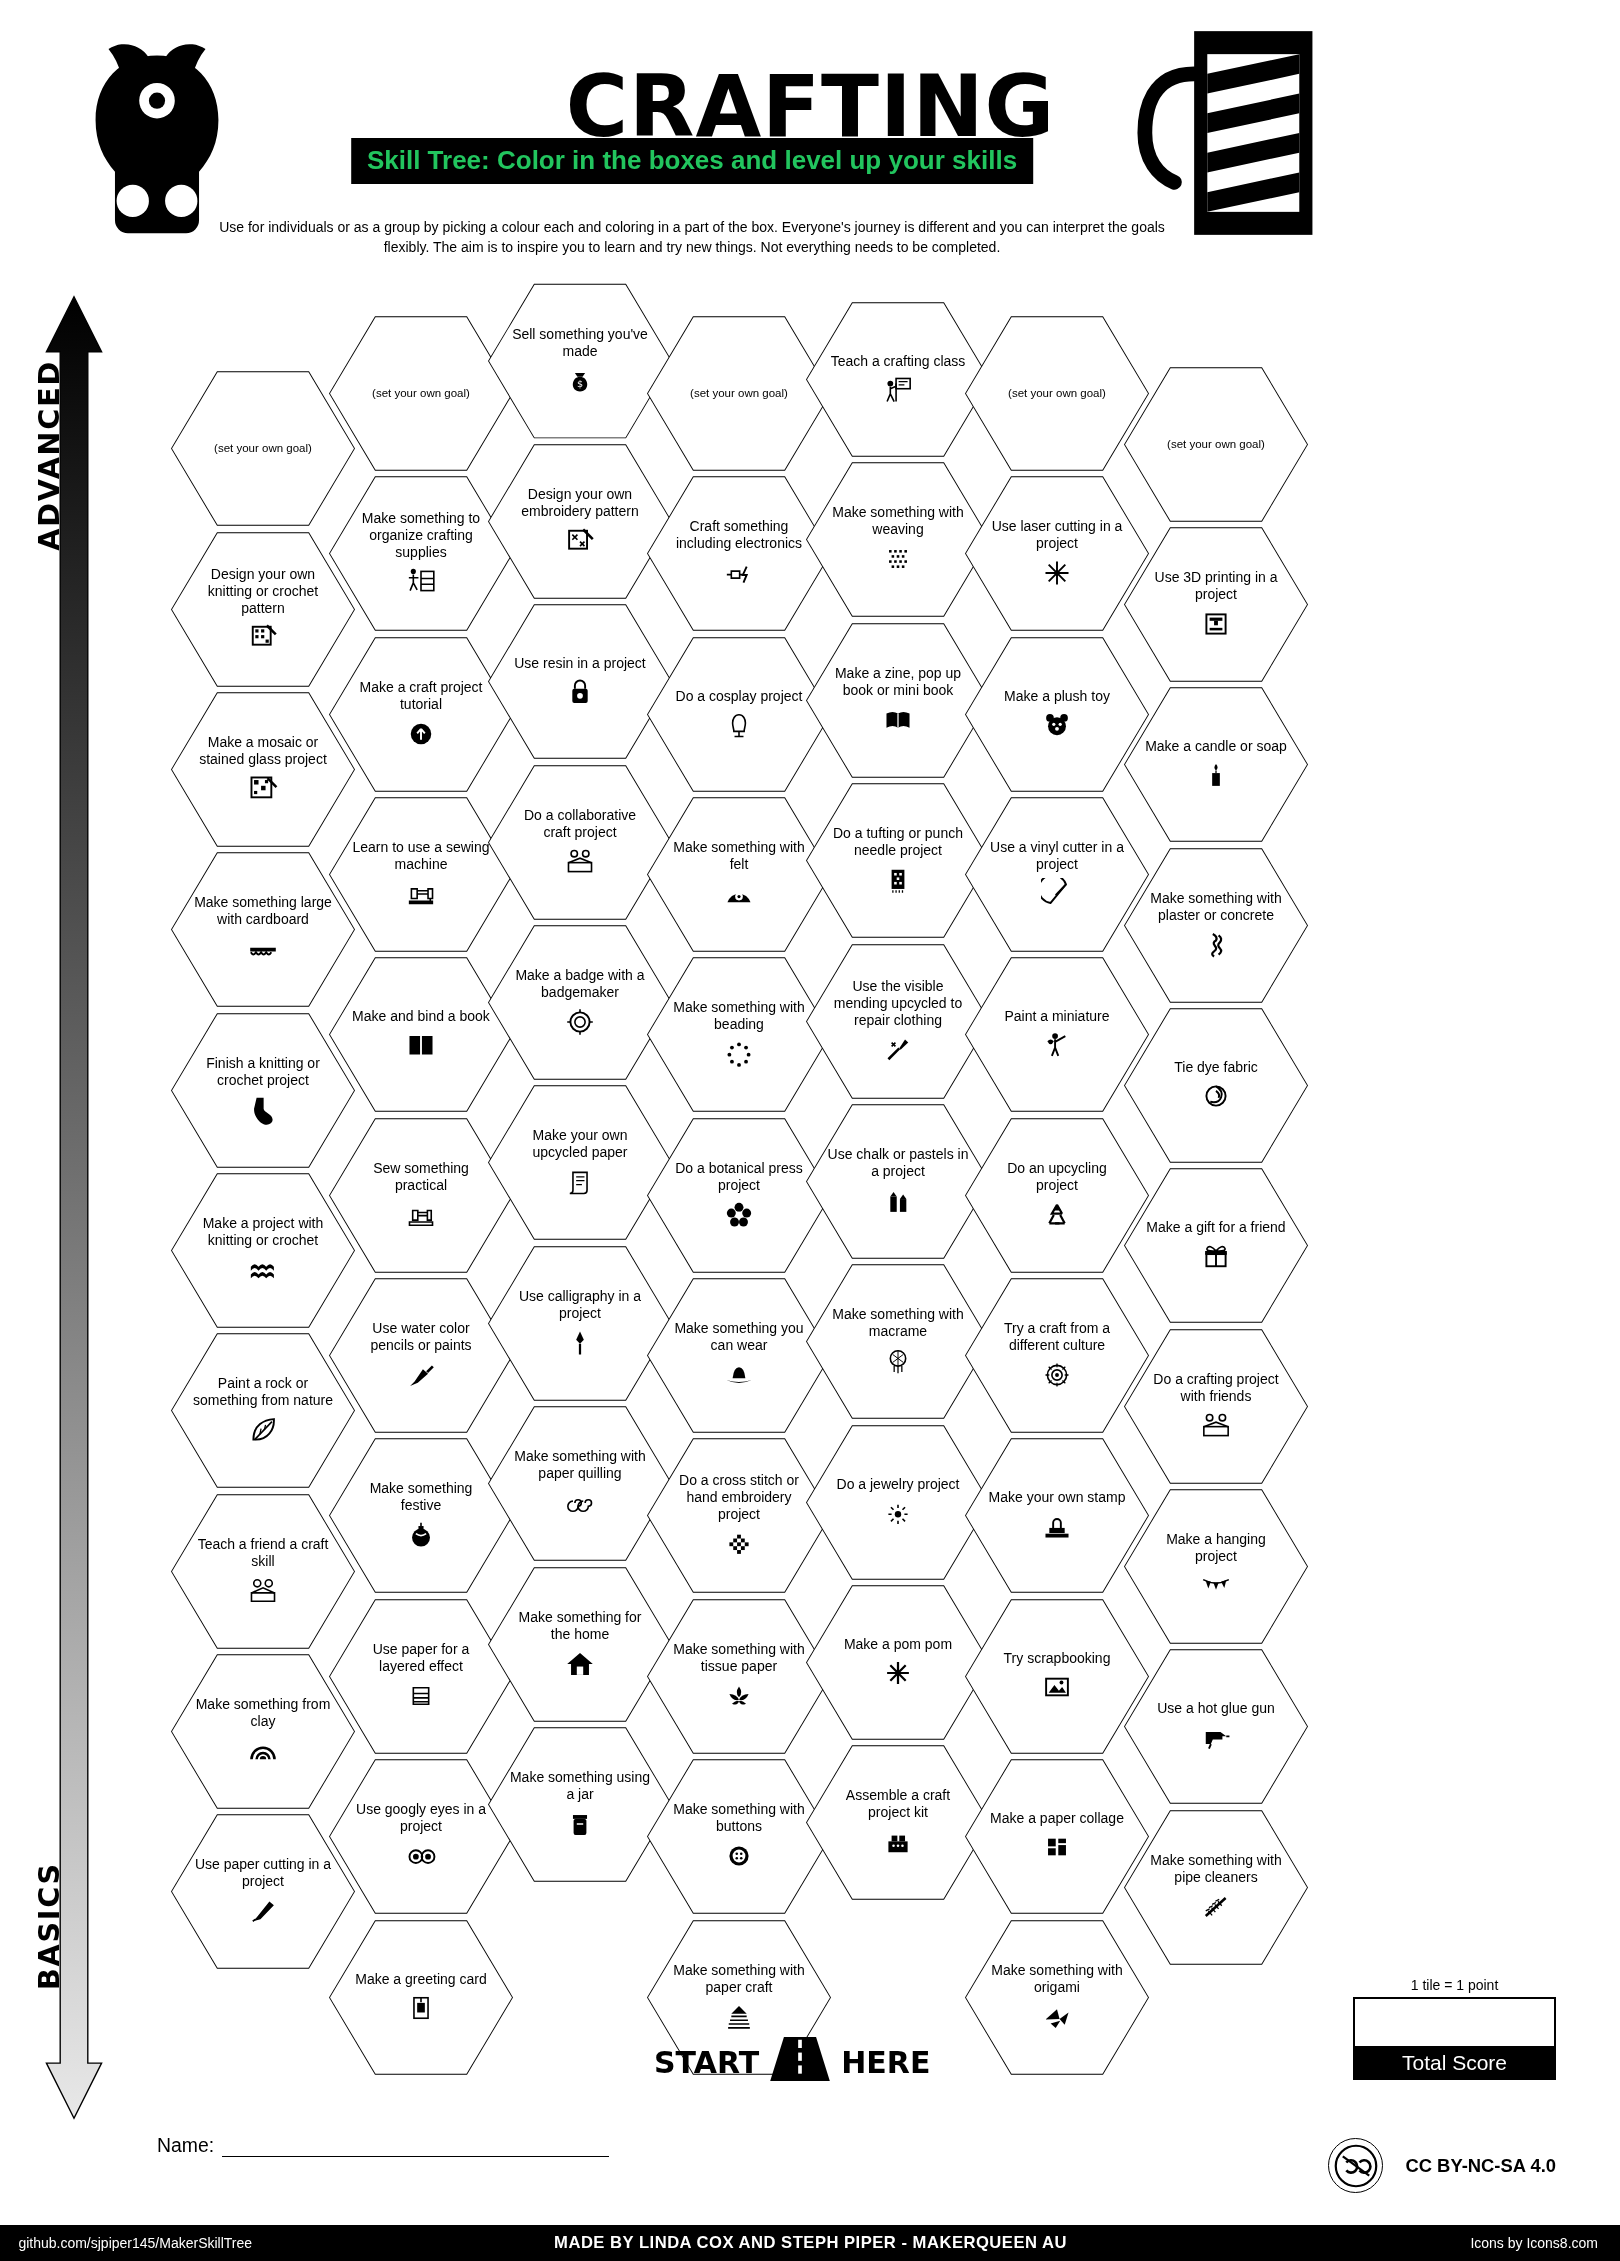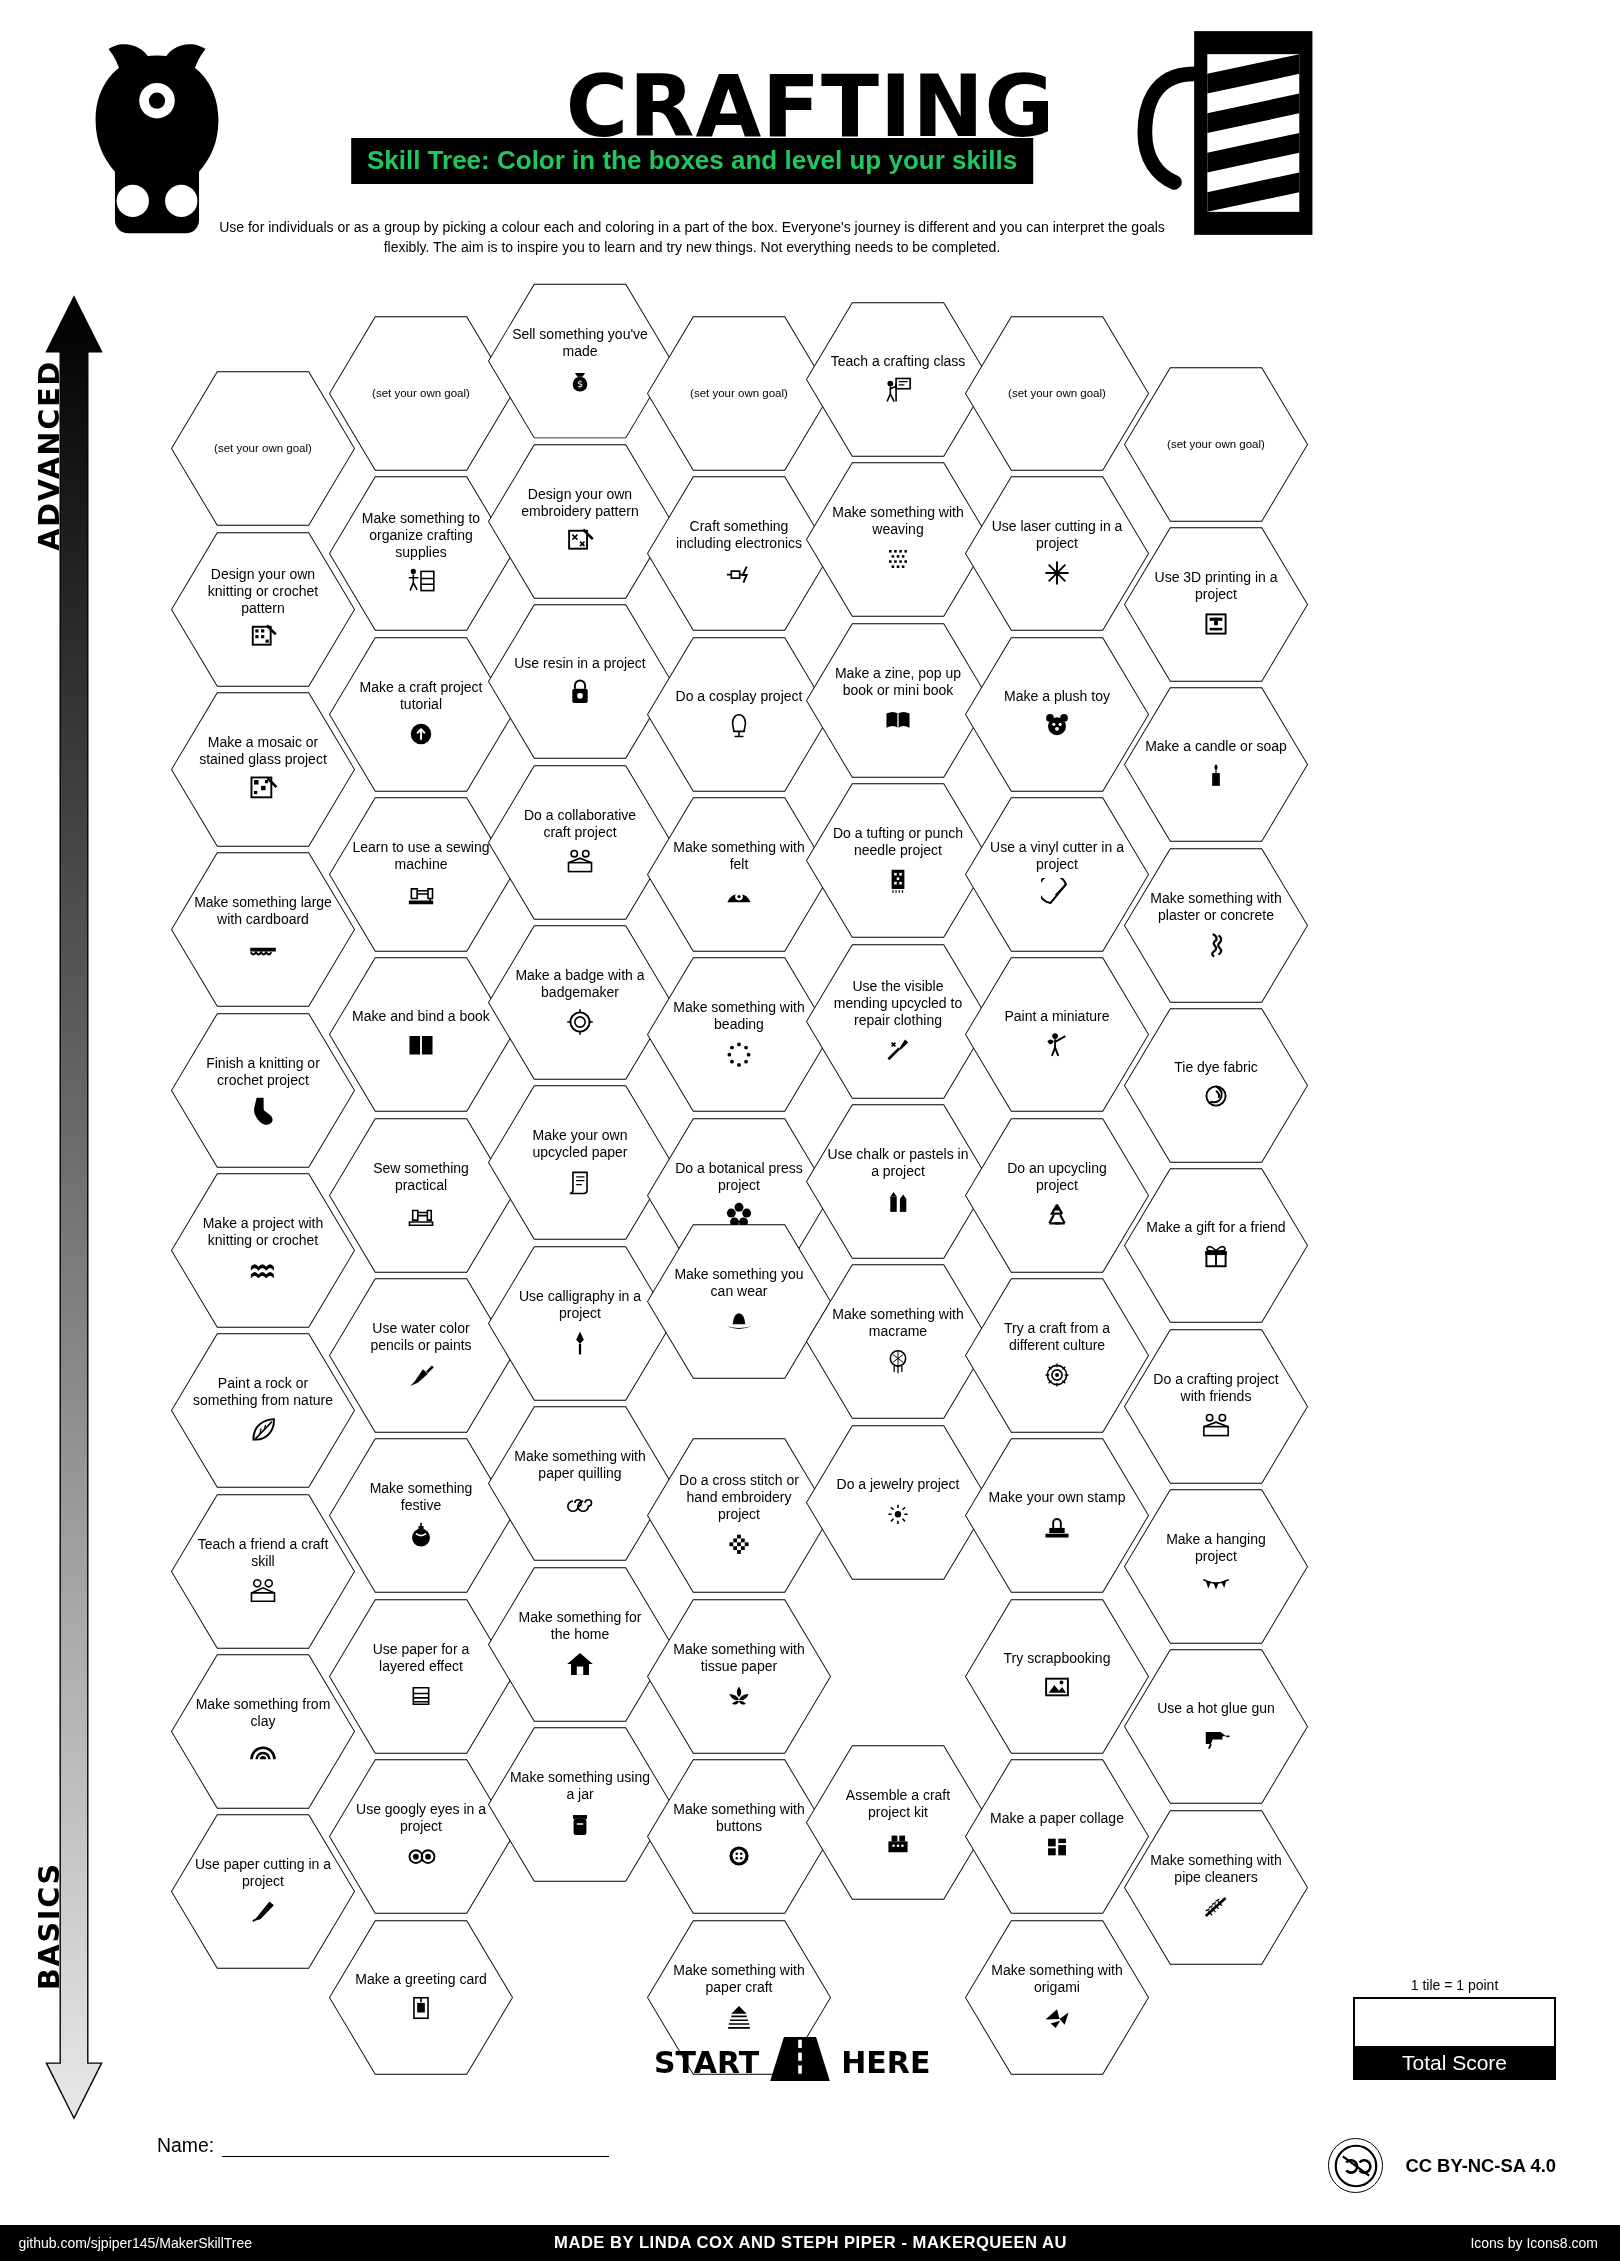--- a/index.html
+++ b/index.html
@@ -677,21 +677,21 @@
               <circle cx="74" cy="44" r="14"></circle>
               <circle cx="64" cy="72" r="14"></circle>
               <circle cx="36" cy="72" r="14"></circle>
               <circle cx="26" cy="44" r="14"></circle>
             </g>
             <circle cx="50" cy="50" r="10" fill="#fff"></circle>
           </svg>
         </div>
       </div>
     </div>
-    <div class="hex" style="left: 647px; top: 945px;">
+    <div class="hex" style="left: 647px; top: 999px;">
       <div class="hex-inner">
         <div class="hex-label">Make something you can wear</div>
         <div class="hex-icon">
           <svg width="32" height="32" viewBox="0 0 100 100" aria-hidden="true">
             <path d="M30 60 q4-34 20-34 q16 0 20 34z" fill="#000"></path>
             <path d="M10 66 q40 18 80 0 q-40 12-80 0z" fill="#000"></path>
           </svg>
         </div>
       </div>
     </div>
@@ -873,20 +873,32 @@
         <div class="hex-icon">
           <svg width="32" height="32" viewBox="0 0 100 100" aria-hidden="true">
             <circle cx="50" cy="54" r="10" fill="#000"></circle>
             <g stroke="#000" stroke-width="5">
               <path d="M50 24 v10 M50 74 v10 M20 54 h10 M70 54 h10 M28 32 l8 8 M72 32 l-8 8 M28 76 l8-8 M72 76 l-8-8"></path>
             </g>
           </svg>
         </div>
       </div>
     </div>
+    <div class="hex" style="left: 806px; top: 1306px;">
+      <div class="hex-inner">
+        <div class="hex-label">Make a pom pom</div>
+        <div class="hex-icon">
+          <svg width="32" height="32" viewBox="0 0 100 100" aria-hidden="true">
+            <g stroke="#000" stroke-width="7">
+              <path d="M50 16 v68 M16 50 h68 M26 26 L74 74 M74 26 L26 74"></path>
+            </g>
+          </svg>
+        </div>
+      </div>
+    </div>
     <div class="hex" style="left: 806px; top: 1466px;">
       <div class="hex-inner">
         <div class="hex-label">Assemble a craft project kit</div>
         <div class="hex-icon">
           <svg width="32" height="32" viewBox="0 0 100 100" aria-hidden="true">
             <rect x="20" y="48" width="60" height="34" fill="#000"></rect>
             <rect x="30" y="30" width="18" height="18" fill="#000"></rect>
             <rect x="54" y="30" width="18" height="18" fill="#000"></rect>
             <g fill="#fff">
               <circle cx="36" cy="62" r="4"></circle>

